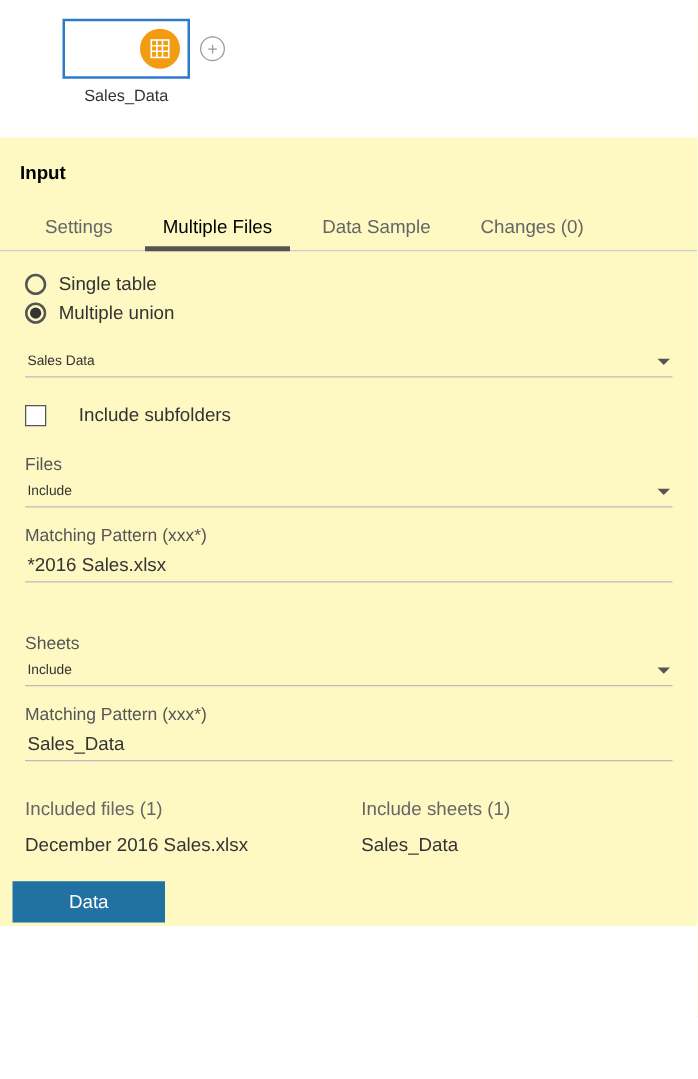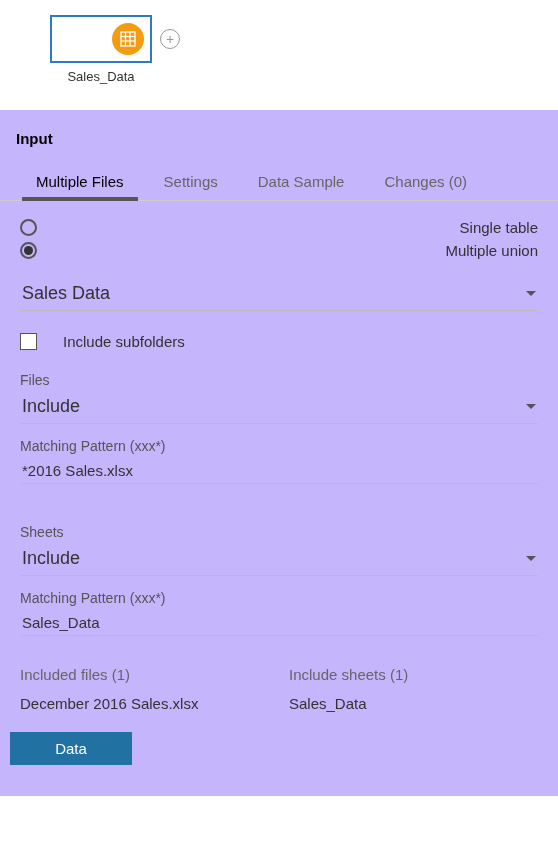--- a/index.html
+++ b/index.html
@@ -51,22 +51,22 @@
     width: 20px; height: 20px;
     border-radius: 50%;
     border: 1px solid #999;
     display: flex; align-items: center; justify-content: center;
     color: #999;
     font-size: 14px;
     margin-top: 14px;
     line-height: 1;
   }
   .panel {
-    background: #c4b5fd;
-    padding: 20px 0 31px 0;
+    background: #fef9c3;
+    padding: 20px 0 3px 0;
   }
   .panel-title {
     font-weight: bold;
     font-size: 15px;
     color: #000;
     padding: 0 16px 18px 16px;
   }
   .tabs {
     display: flex;
     border-bottom: 1px solid #ccc;
@@ -95,21 +95,20 @@
     padding: 18px 20px 0 20px;
   }
   .radio-row {
     display: flex;
     align-items: center;
     gap: 10px;
     margin-bottom: 6px;
     cursor: pointer;
     font-size: 15px;
     color: #333;
-    justify-content: space-between;
   }
   .radio {
     width: 17px; height: 17px;
     border: 2px solid #555;
     border-radius: 50%;
     display: flex; align-items: center; justify-content: center;
   }
   .radio.selected::after {
     content: "";
     width: 9px; height: 9px;
@@ -123,21 +122,21 @@
     margin-bottom: 6px;
   }
   .select-row {
     display: flex;
     justify-content: space-between;
     align-items: center;
     border-bottom: 1px solid #bbb;
     padding: 2px 2px 6px 2px;
     cursor: pointer;
   }
-  .select-value { font-size: 18px; color: #333; }
+  .select-value { font-size: 11px; color: #333; }
   .caret {
     width: 0; height: 0;
     border-left: 5px solid transparent;
     border-right: 5px solid transparent;
     border-top: 5px solid #555;
   }
   .checkbox-row {
     display: flex;
     align-items: center;
     gap: 26px;
@@ -210,22 +209,22 @@
       <div class="node-label">Sales_Data</div>
     </div>
     <div class="add-circle">+</div>
   </div>
 </div>
 
 <div class="panel">
   <div class="panel-title">Input</div>
 
   <div class="tabs">
+    <div class="tab">Settings</div>
     <div class="tab active">Multiple Files</div>
-    <div class="tab">Settings</div>
     <div class="tab">Data Sample</div>
     <div class="tab">Changes (0)</div>
   </div>
 
   <div class="config">
     <div class="radio-row">
       <div class="radio"></div>
       <span>Single table</span>
     </div>
     <div class="radio-row">

